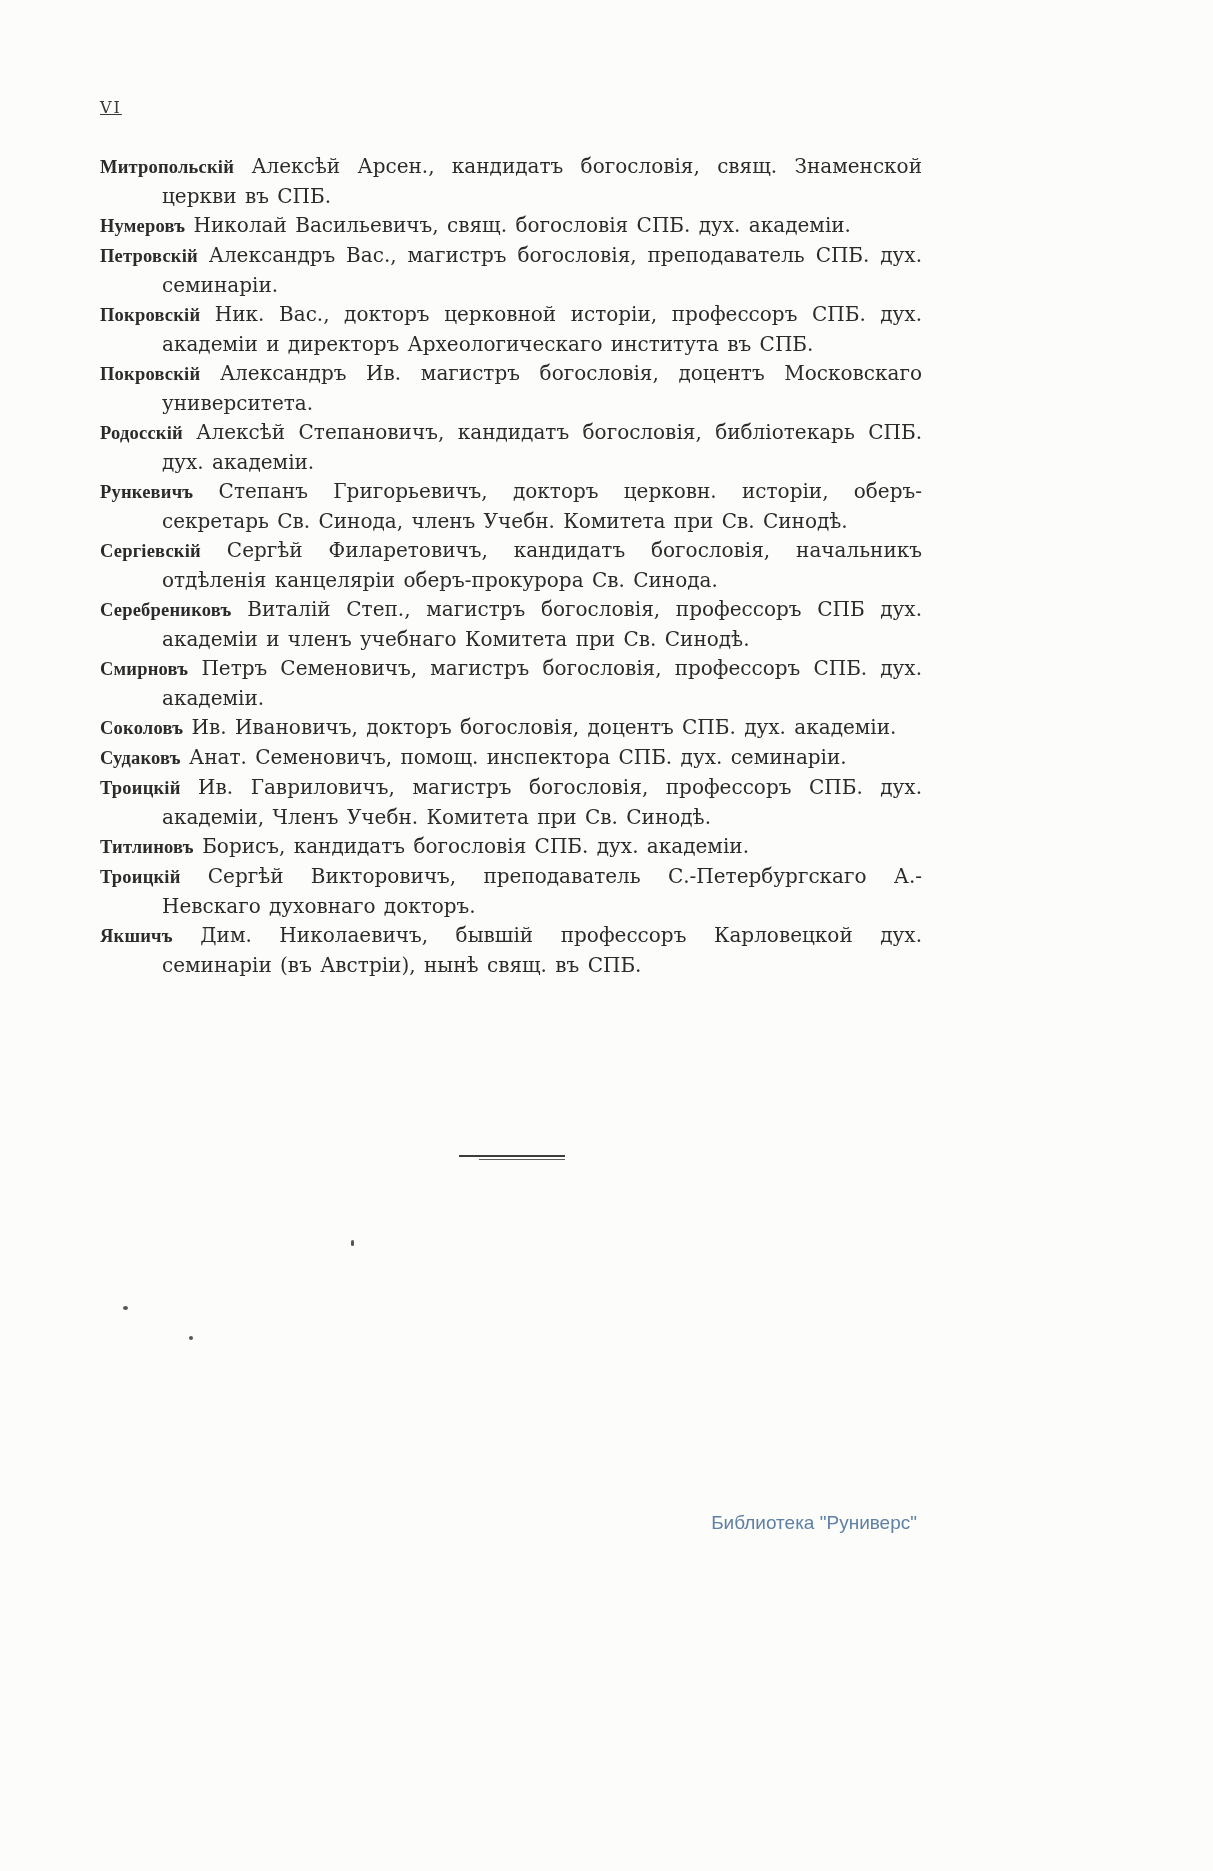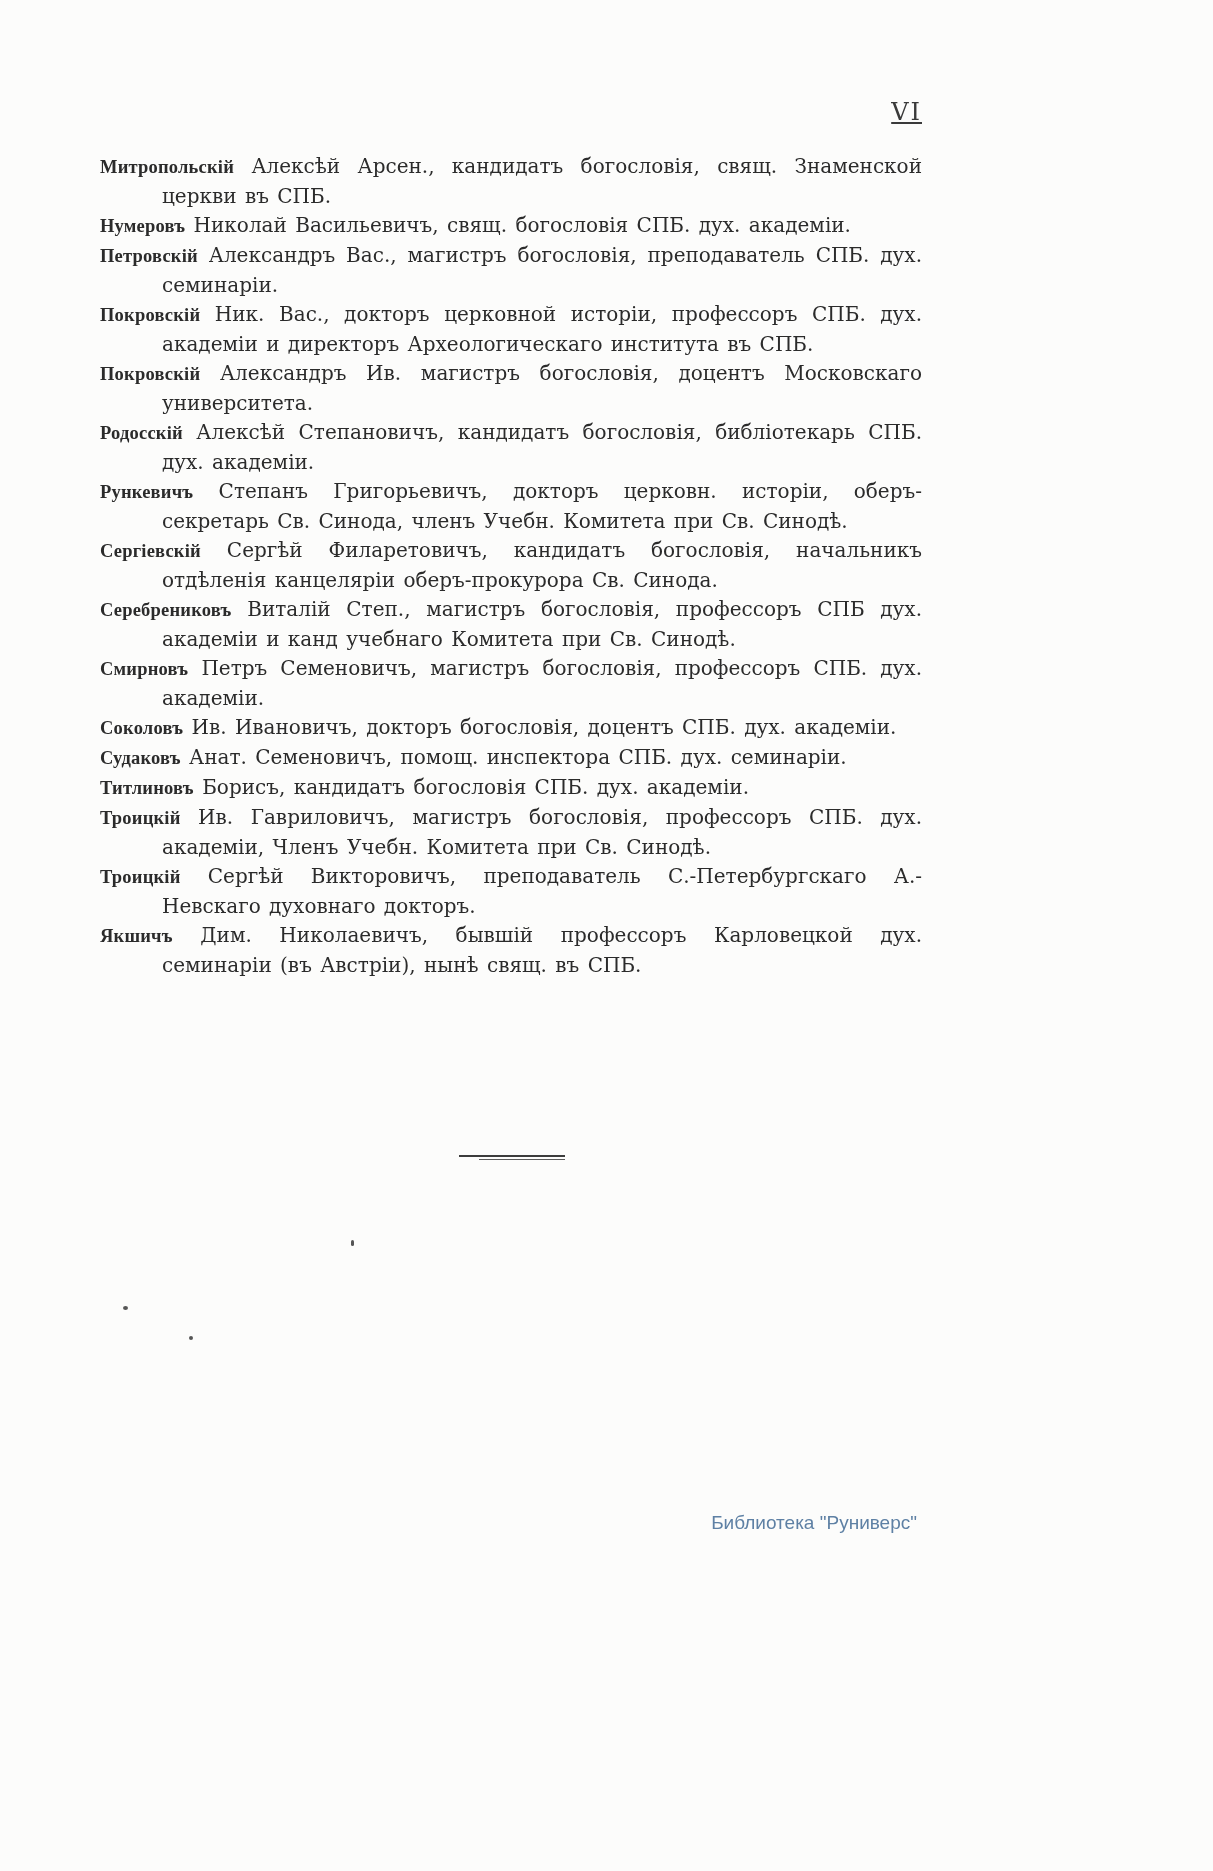--- a/index.html
+++ b/index.html
@@ -17,22 +17,22 @@
   }
   .page {
     position: absolute;
     inset: 0;
   }
   .page-number {
     position: absolute;
     top: 98px;
     left: 100px;
     width: 822px;
-    text-align: right;
-    font-size: 24px;
+    text-align: left;
+    font-size: 16px;
     letter-spacing: 2px;
     color: #3a3a3a;
     text-decoration: underline;
   }
   .entries {
     position: absolute;
     top: 152px;
     left: 100px;
     width: 822px;
   }
@@ -95,26 +95,26 @@
 
   <div class="entries">
     <p class="entry"><b class="surname">Митропольскій</b> <span>Алексѣй Арсен., кандидатъ богословія, свящ. Знаменской церкви въ СПБ.</span></p>
     <p class="entry"><b class="surname">Нумеровъ</b> <span>Николай Васильевичъ, свящ. богословія СПБ. дух. академіи.</span></p>
     <p class="entry"><b class="surname">Петровскій</b> <span>Александръ Вас., магистръ богословія, преподаватель СПБ. дух. семинаріи.</span></p>
     <p class="entry"><b class="surname">Покровскій</b> <span>Ник. Вас., докторъ церковной исторіи, профессоръ СПБ. дух. академіи и директоръ Археологическаго института въ СПБ.</span></p>
     <p class="entry"><b class="surname">Покровскій</b> <span>Александръ Ив. магистръ богословія, доцентъ Московскаго университета.</span></p>
     <p class="entry"><b class="surname">Родосскій</b> <span>Алексѣй Степановичъ, кандидатъ богословія, библіотекарь СПБ. дух. академіи.</span></p>
     <p class="entry"><b class="surname">Рункевичъ</b> <span>Степанъ Григорьевичъ, докторъ церковн. исторіи, оберъ-секретарь Св. Синода, членъ Учебн. Комитета при Св. Синодѣ.</span></p>
     <p class="entry"><b class="surname">Сергіевскій</b> <span>Сергѣй Филаретовичъ, кандидатъ богословія, начальникъ отдѣленія канцеляріи оберъ-прокурора Св. Синода.</span></p>
-    <p class="entry"><b class="surname">Серебрениковъ</b> <span>Виталій Степ., магистръ богословія, профессоръ СПБ дух. академіи и канд учебнаго Комитета при Св. Синодѣ.</span></p>
+    <p class="entry"><b class="surname">Серебрениковъ</b> <span>Виталій Степ., магистръ богословія, профессоръ СПБ дух. академіи и членъ учебнаго Комитета при Св. Синодѣ.</span></p>
     <p class="entry"><b class="surname">Смирновъ</b> <span>Петръ Семеновичъ, магистръ богословія, профессоръ СПБ. дух. академіи.</span></p>
     <p class="entry"><b class="surname">Соколовъ</b> <span>Ив. Ивановичъ, докторъ богословія, доцентъ СПБ. дух. академіи.</span></p>
     <p class="entry"><b class="surname">Судаковъ</b> <span>Анат. Семеновичъ, помощ. инспектора СПБ. дух. семинаріи.</span></p>
+    <p class="entry"><b class="surname">Троицкій</b> <span>Ив. Гавриловичъ, магистръ богословія, профессоръ СПБ. дух. академіи, Членъ Учебн. Комитета при Св. Синодѣ.</span></p>
     <p class="entry"><b class="surname">Титлиновъ</b> <span>Борисъ, кандидатъ богословія СПБ. дух. академіи.</span></p>
-    <p class="entry"><b class="surname">Троицкій</b> <span>Ив. Гавриловичъ, магистръ богословія, профессоръ СПБ. дух. академіи, Членъ Учебн. Комитета при Св. Синодѣ.</span></p>
     <p class="entry"><b class="surname">Троицкій</b> <span>Сергѣй Викторовичъ, преподаватель С.-Петербургскаго А.-Невскаго духовнаго докторъ.</span></p>
     <p class="entry"><b class="surname">Якшичъ</b> <span>Дим. Николаевичъ, бывшій профессоръ Карловецкой дух. семинаріи (въ Австріи), нынѣ свящ. въ СПБ.</span></p>
   </div>
 
   <div class="divider"></div>
   <div class="divider-tail"></div>
 
   <div class="speck s1"></div>
   <div class="speck s2"></div>
   <div class="speck s3"></div>

